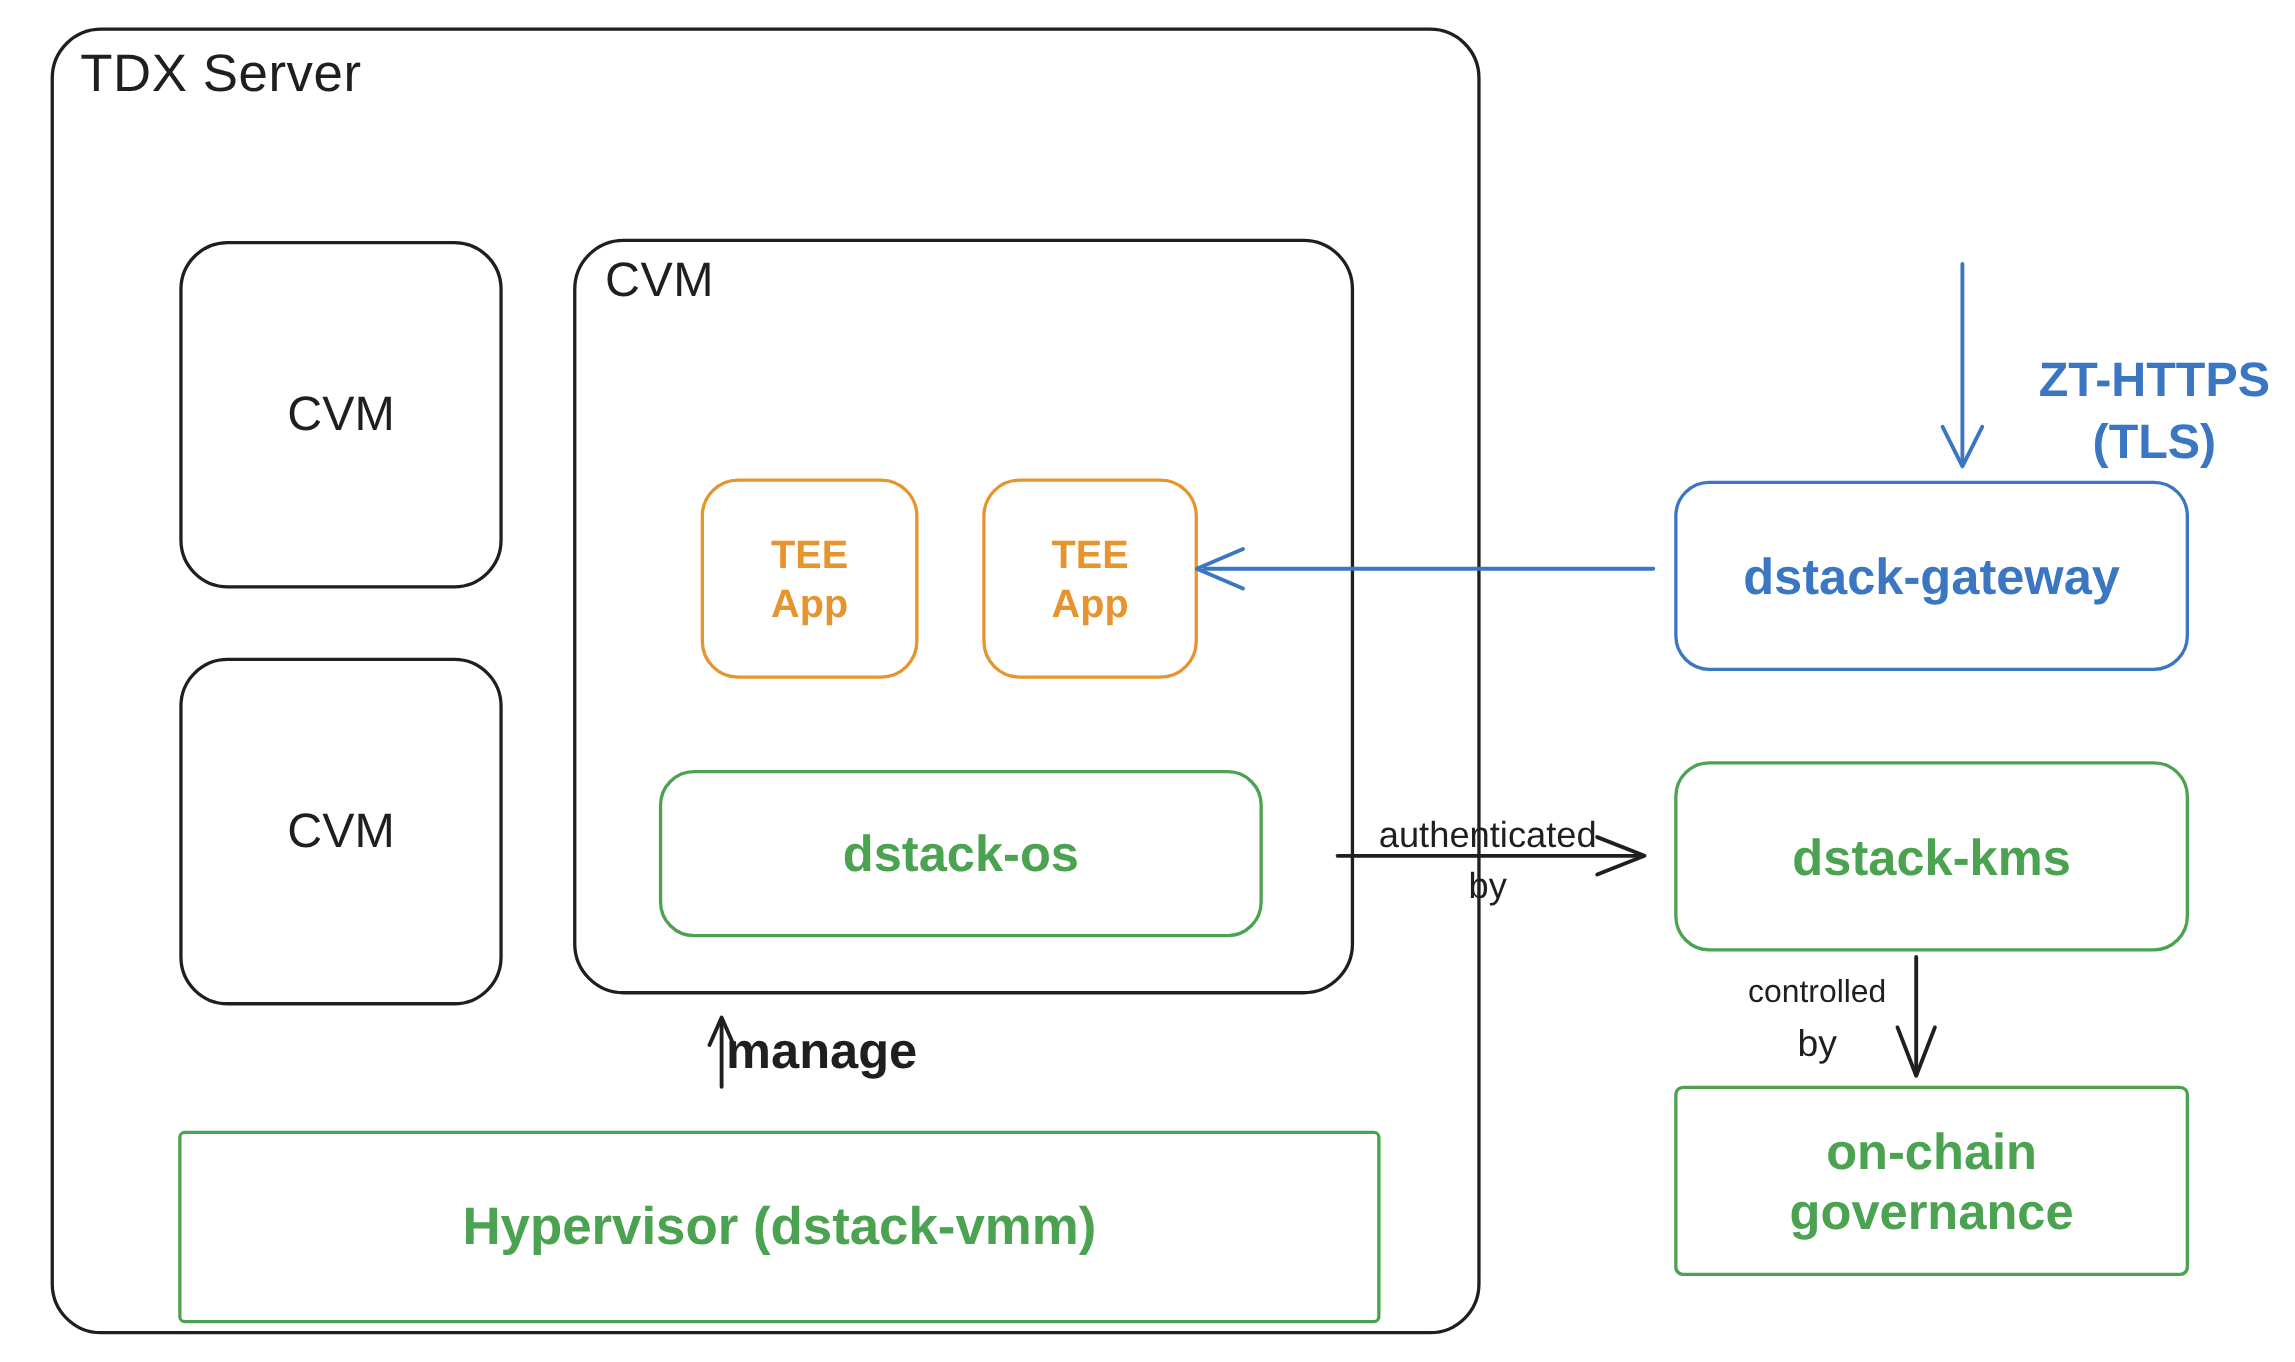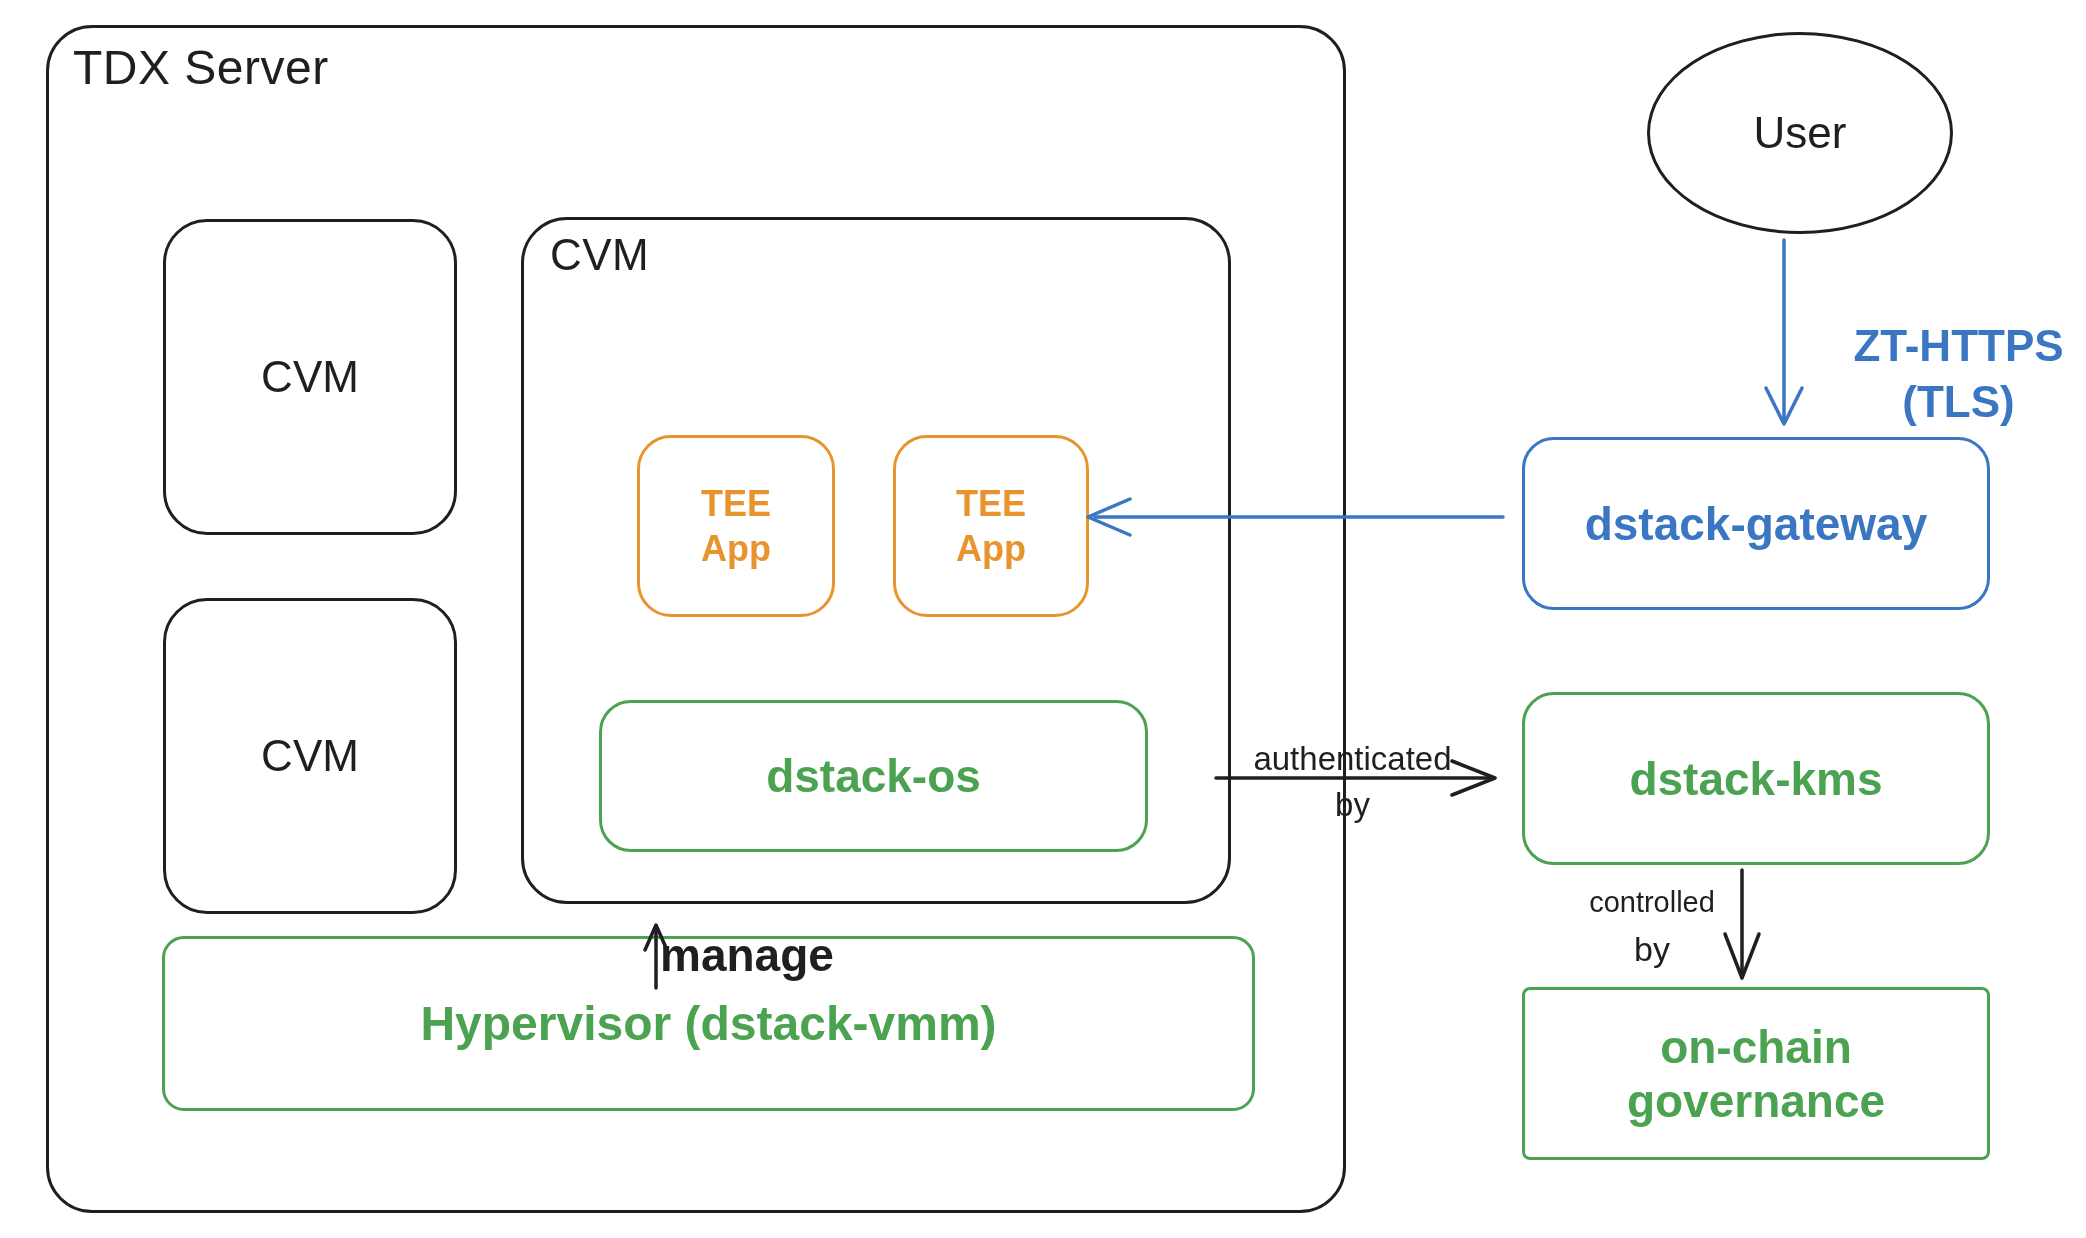--- a/index.html
+++ b/index.html
@@ -102,27 +102,24 @@
 
   <div class="node box orange center col" style="left:877px; top:435px; width:196px; height:182px; border-radius:34px;">
     <span class="t-orange" style="font-size:36px; line-height:45px;">TEE</span>
     <span class="t-orange" style="font-size:36px; line-height:45px;">App</span>
   </div>
 
   <div class="node box green center" style="left:583px; top:700px; width:549px; height:152px; border-radius:32px;">
     <span class="t-green" style="font-size:46px;">dstack-os</span>
   </div>
 
-  <div class="node box green center" style="left:146px; top:936px; width:1093px; height:175px; border-radius:22px;">
+  <div class="node box green center" style="left:146px; top:1028px; width:1093px; height:175px; border-radius:6px;">
     <span class="t-green" style="font-size:48px;">Hypervisor (dstack-vmm)</span>
   </div>
 
-  <div class="node box center" style="left:1631px; top:32px; width:306px; height:202px; border-radius:50%;">
-    <span style="font-size:44px; font-weight:500;">User</span>
-  </div>
 
   <div class="node center col" style="left:1815px; top:318px; width:255px;">
     <span class="t-blue" style="font-size:44px; line-height:56px;">ZT-HTTPS</span>
     <span class="t-blue" style="font-size:44px; line-height:56px;">(TLS)</span>
   </div>
 
   <div class="node box blue center" style="left:1506px; top:437px; width:468px; height:173px; border-radius:32px;">
     <span class="t-blue" style="font-size:46px;">dstack-gateway</span>
   </div>
 

